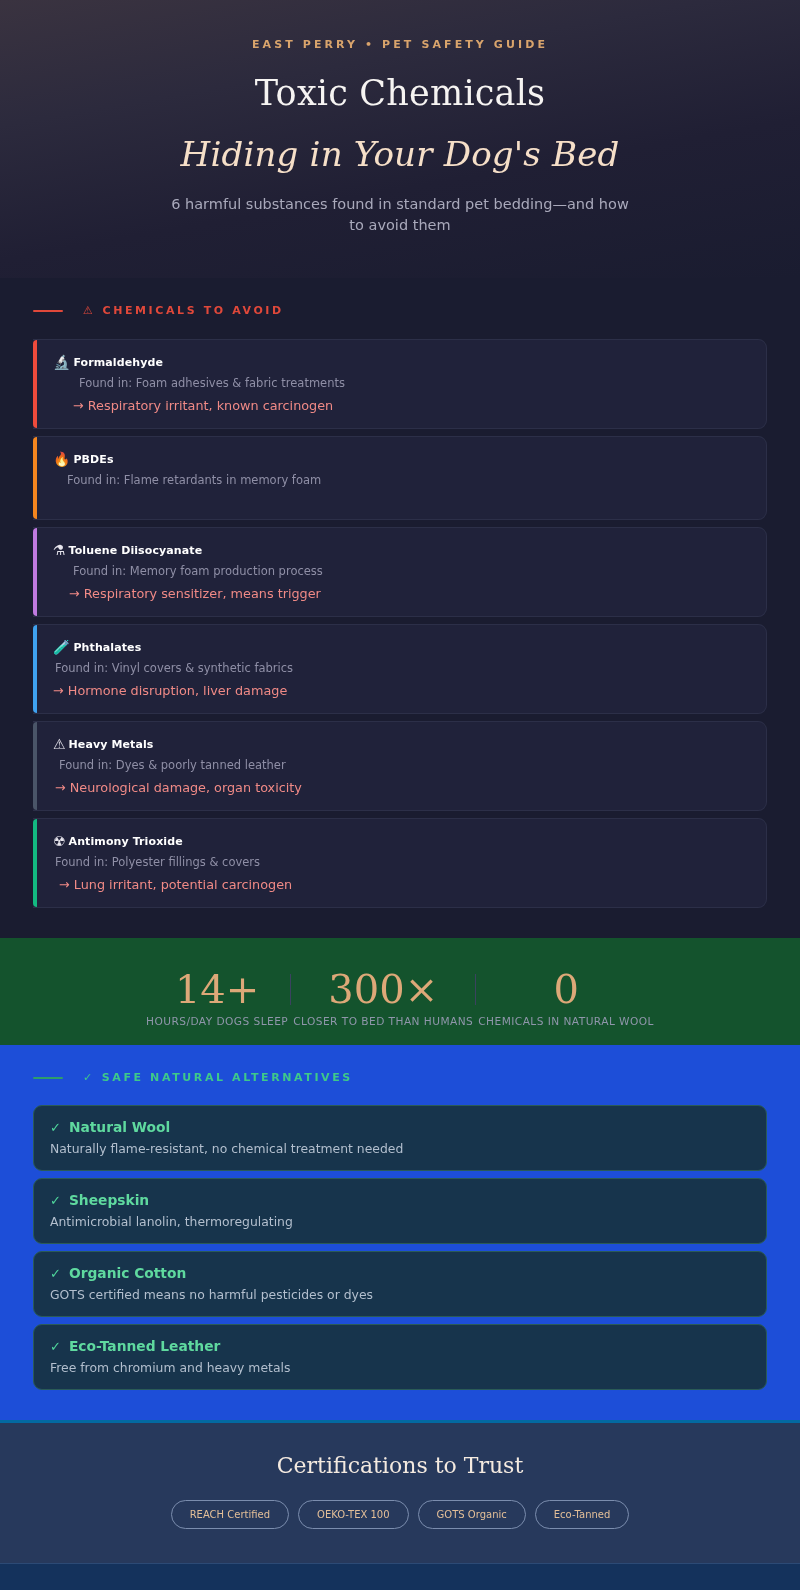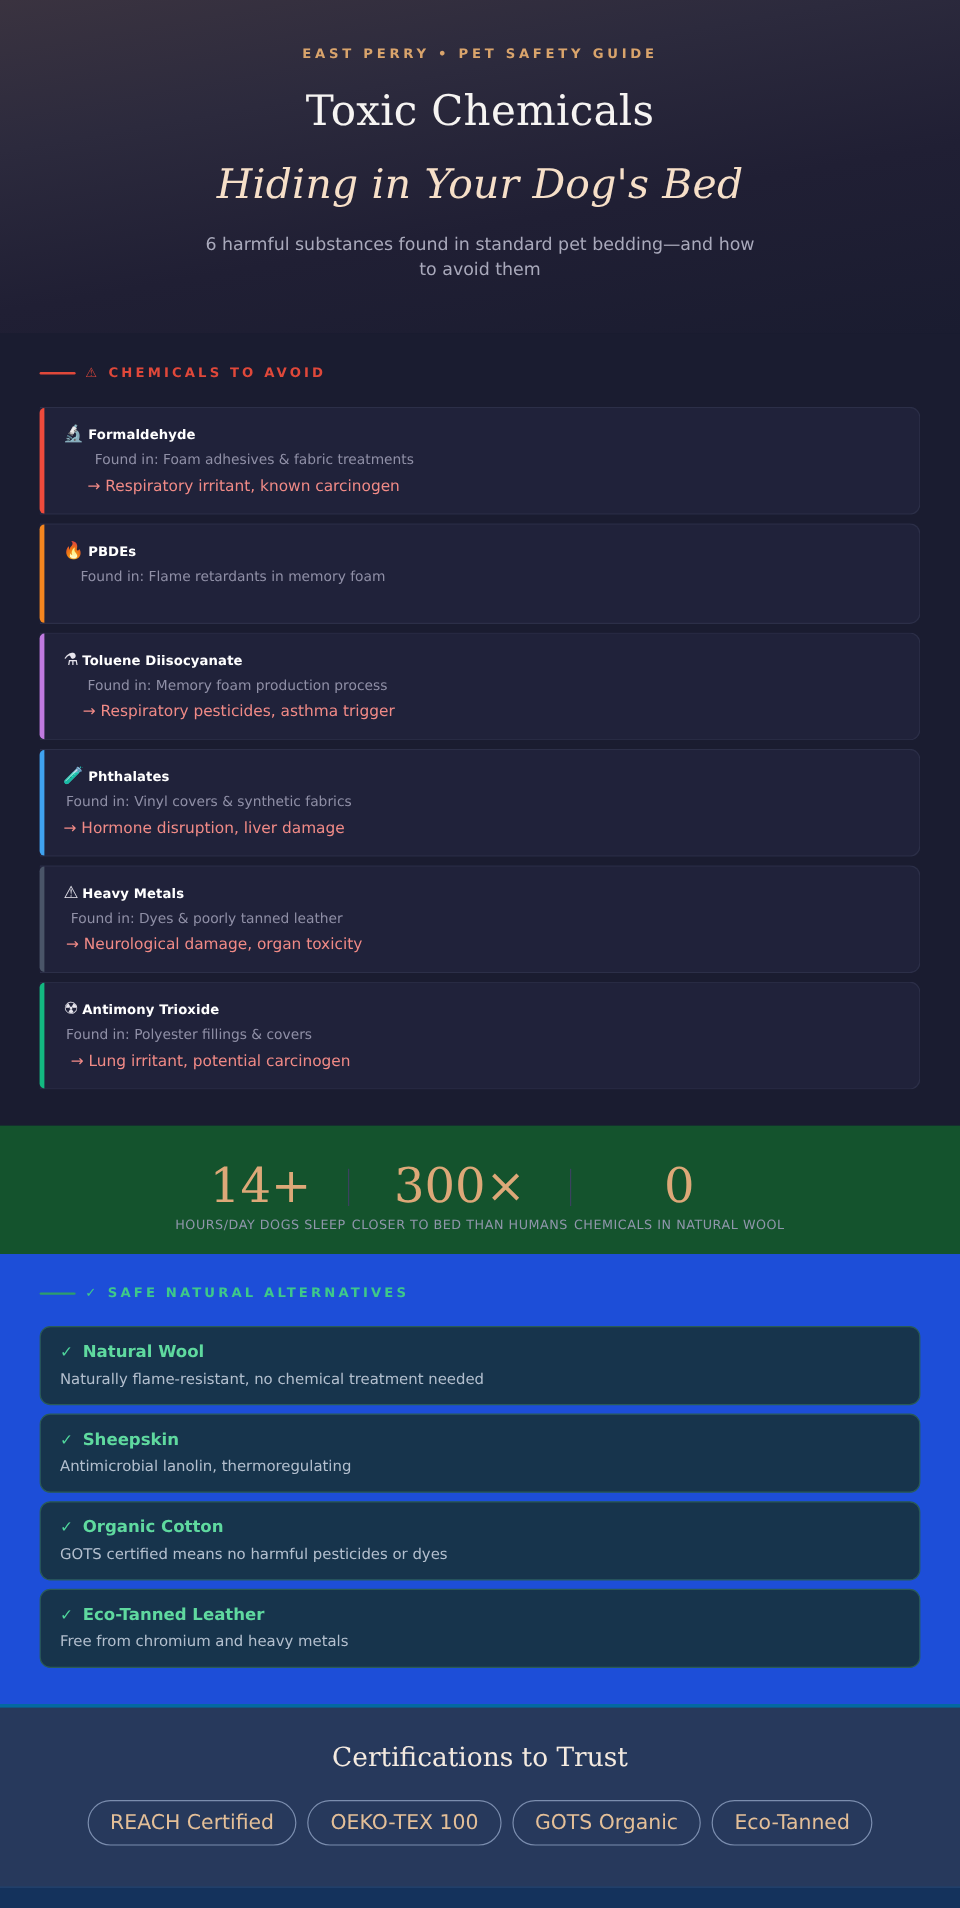--- a/index.html
+++ b/index.html
@@ -31,21 +31,21 @@
     font-family:"DejaVu Serif", serif;
     font-style:italic; font-size:34px; font-weight:400;
     color:#f6dfc8; display:block; margin-top:21px;
   }
   .sub {
     margin:20px auto 0; max-width:470px;
     font-size:14.5px; line-height:1.45; color:#a9a9bb;
   }
 
   
-  .sec-label { display:flex; align-items:center; gap:8px; }
+  .sec-label { display:flex; align-items:center; gap:20px; }
   .sec-rule { width:30px; height:2px; border-radius:2px; display:block; }
   .sec-text {
     font-size:11px; letter-spacing:2.6px; font-weight:700; text-transform:uppercase;
   }
   .sec-text .mark { margin-right:7px; font-weight:400; }
 
   
   .chem-band { background:#1a1c30; padding:26px 33px 30px; }
   .chem-list { margin-top:22px; display:flex; flex-direction:column; gap:7px; }
   .chem-card {
@@ -118,21 +118,21 @@
   .cert-title {
     font-family:"DejaVu Serif", serif;
     font-size:22px; font-weight:400; color:#f4eae0;
   }
   .cert-row {
     margin-top:22px; display:flex; justify-content:center;
     flex-wrap:wrap; gap:9px;
   }
   .cert-pill {
     border:1px solid #7b8dae; border-radius:999px;
-    padding:8px 18px; font-size:17px; color:#e4bf98;
+    padding:8px 18px; font-size:10px; color:#e4bf98;
     background:transparent; white-space:nowrap;
   }
 
   
   .foot-band {
     background:#14325c; border-top:1px solid #2c4a75;
     padding:34px 40px 30px; text-align:center;
   }
 </style>
 </head>
@@ -175,21 +175,21 @@
           </div>
           <div class="chem-found">Found in: Flame retardants in memory foam</div>
         </div>
         <div class="chem-card i2">
           <span class="chem-bar" style="background: rgb(192, 122, 224);"></span>
           <div class="chem-head">
             <span class="chem-ico">⚗</span>
             <span class="chem-name">Toluene Diisocyanate</span>
           </div>
           <div class="chem-found">Found in: Memory foam production process</div>
-          <div class="chem-risk">→ Respiratory pesticides, asthma trigger</div>
+          <div class="chem-risk">→ Respiratory sensitizer, means trigger</div>
         </div>
         <div class="chem-card i3">
           <span class="chem-bar" style="background: rgb(63, 162, 240);"></span>
           <div class="chem-head">
             <span class="chem-ico">🧪</span>
             <span class="chem-name">Phthalates</span>
           </div>
           <div class="chem-found">Found in: Vinyl covers &amp; synthetic fabrics</div>
           <div class="chem-risk">→ Hormone disruption, liver damage</div>
         </div>

